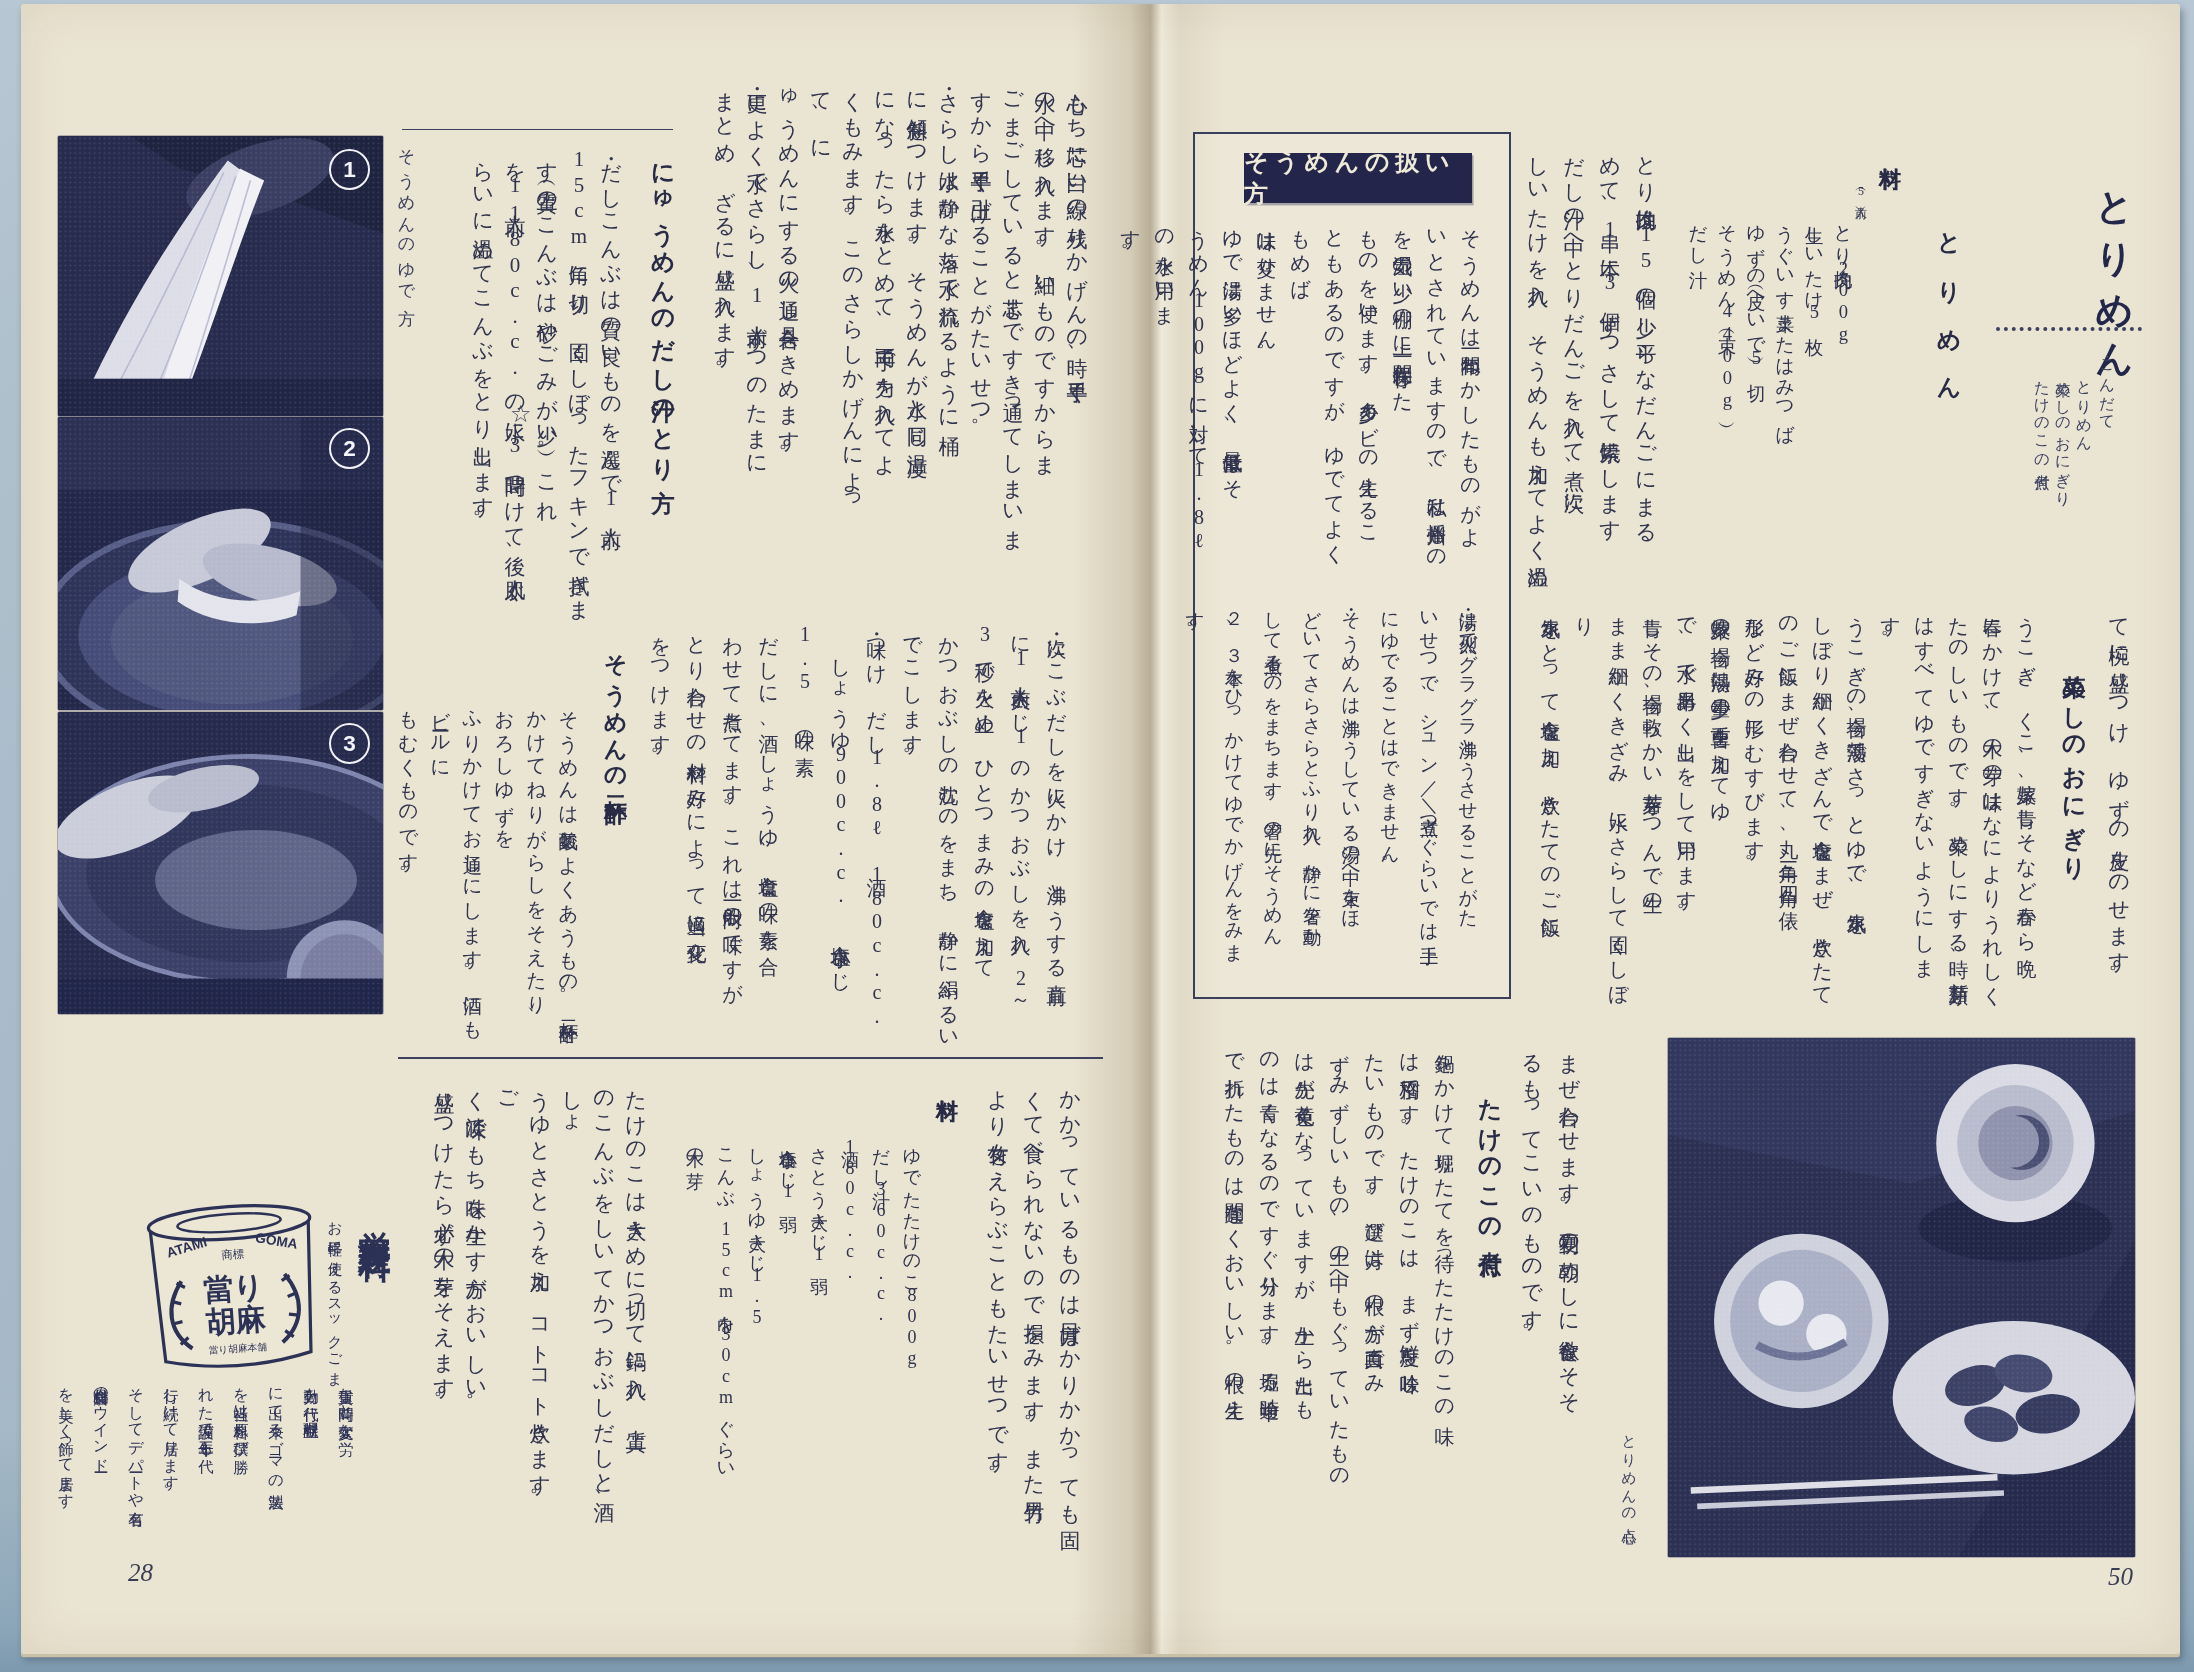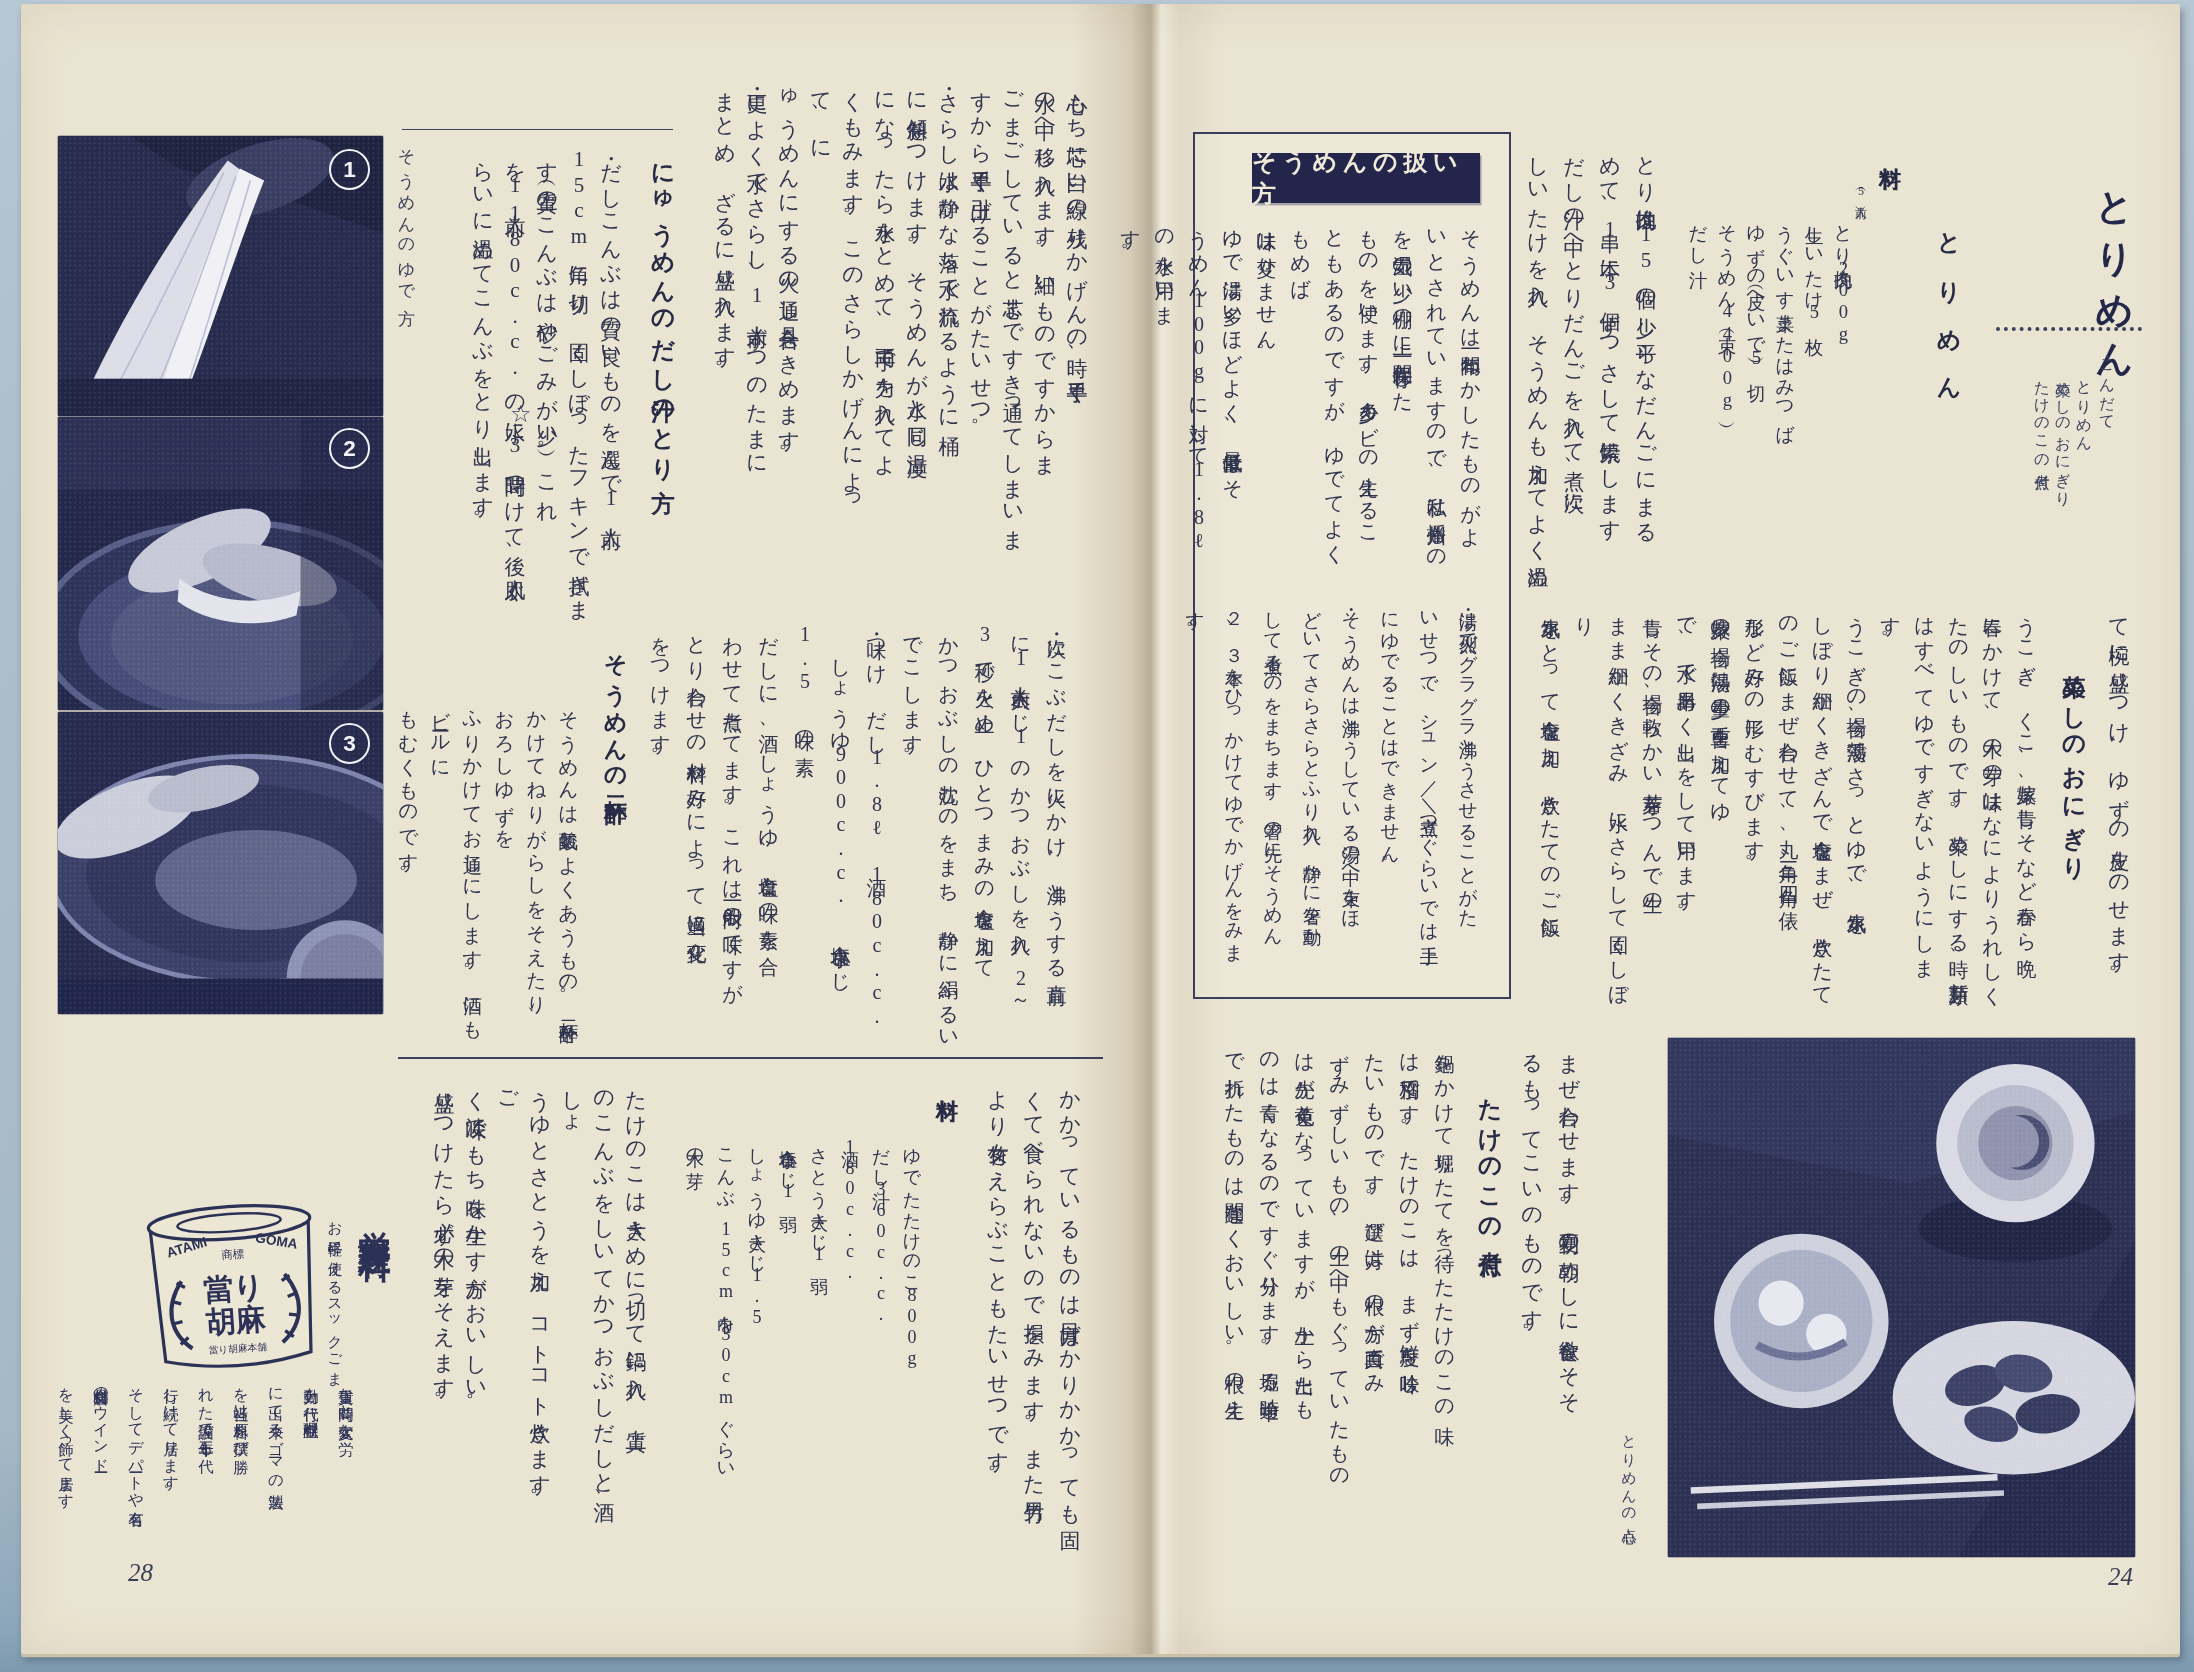--- a/index.html
+++ b/index.html
@@ -34,21 +34,21 @@
     color:#f4f4f8;font-size:22.6px;font-weight:bold;display:flex;align-items:center;justify-content:center;
     background:rgba(40,45,80,.25);font-family:"Liberation Sans",sans-serif;
   }
   .box{
     position:absolute;left:1193px;top:132px;width:314px;height:863px;
     border:2.4px solid #3a3f5c;background:rgba(255,253,245,.14);
   }
   .boxbar{
     position:absolute;left:49px;top:19.4px;width:228px;height:50px;background:#23264a;
     color:#efe9d8;font-weight:bold;font-size:24px;letter-spacing:5.7px;
-    display:flex;align-items:center;justify-content:center;box-shadow:1.6px 2.4px 0 rgba(35,38,74,.35);margin-left:8px;
+    display:flex;align-items:center;justify-content:center;box-shadow:1.6px 2.4px 0 rgba(35,38,74,.35);
   }
   .ad-can{position:absolute;left:146px;top:1200px;width:175px;height:173px;transform:rotate(-4deg);}
   .smallcap{color:#3c415f;}
   .star{position:absolute;font-size:24px;color:#3c415f;}
 </style>
 </head>
 <body>
 
 <div id="canvas">
   <div class="paper">
@@ -294,15 +294,15 @@
       <ellipse cx="380" cy="430" rx="38" ry="24" fill="#3c4166" transform="rotate(-16 380 430)"></ellipse>
       <ellipse cx="440" cy="415" rx="36" ry="23" fill="#454b71" transform="rotate(10 440 415)"></ellipse>
       <ellipse cx="470" cy="465" rx="40" ry="24" fill="#363b60" transform="rotate(-8 470 465)"></ellipse>
       <ellipse cx="400 " cy="478" rx="34" ry="21" fill="#40456b" transform="rotate(14 400 478)"></ellipse>
       <rect x="28" y="556" width="380" height="8" fill="#dddee6" transform="rotate(-2.5 28 556)"></rect>
       <rect x="36" y="576" width="380" height="7" fill="#c9cbd8" transform="rotate(-2.5 36 576)"></rect>
     </svg>
     <div class="halftone"></div>
   </div>
 
-  <div class="pagenum" style="left:2108px;top:1563px;">24</div>
+  <div class="pagenum" style="left:2108px;top:1563px;">50</div>
 </div>
 
 
 </body></html>

